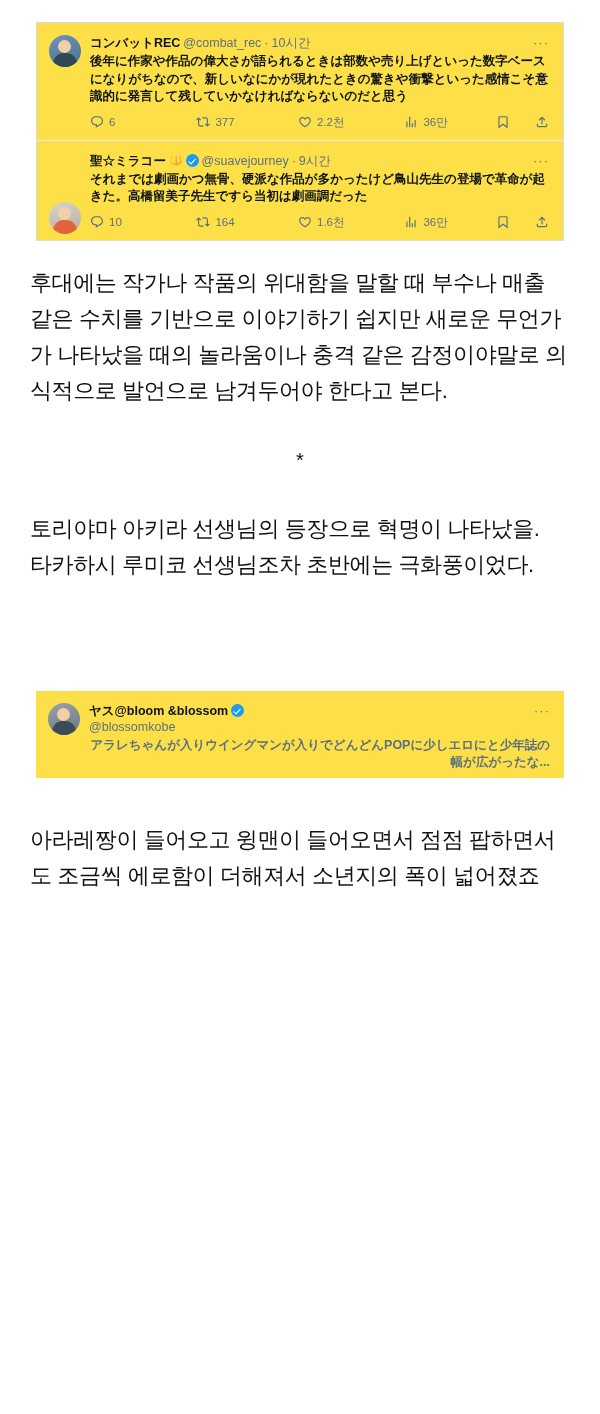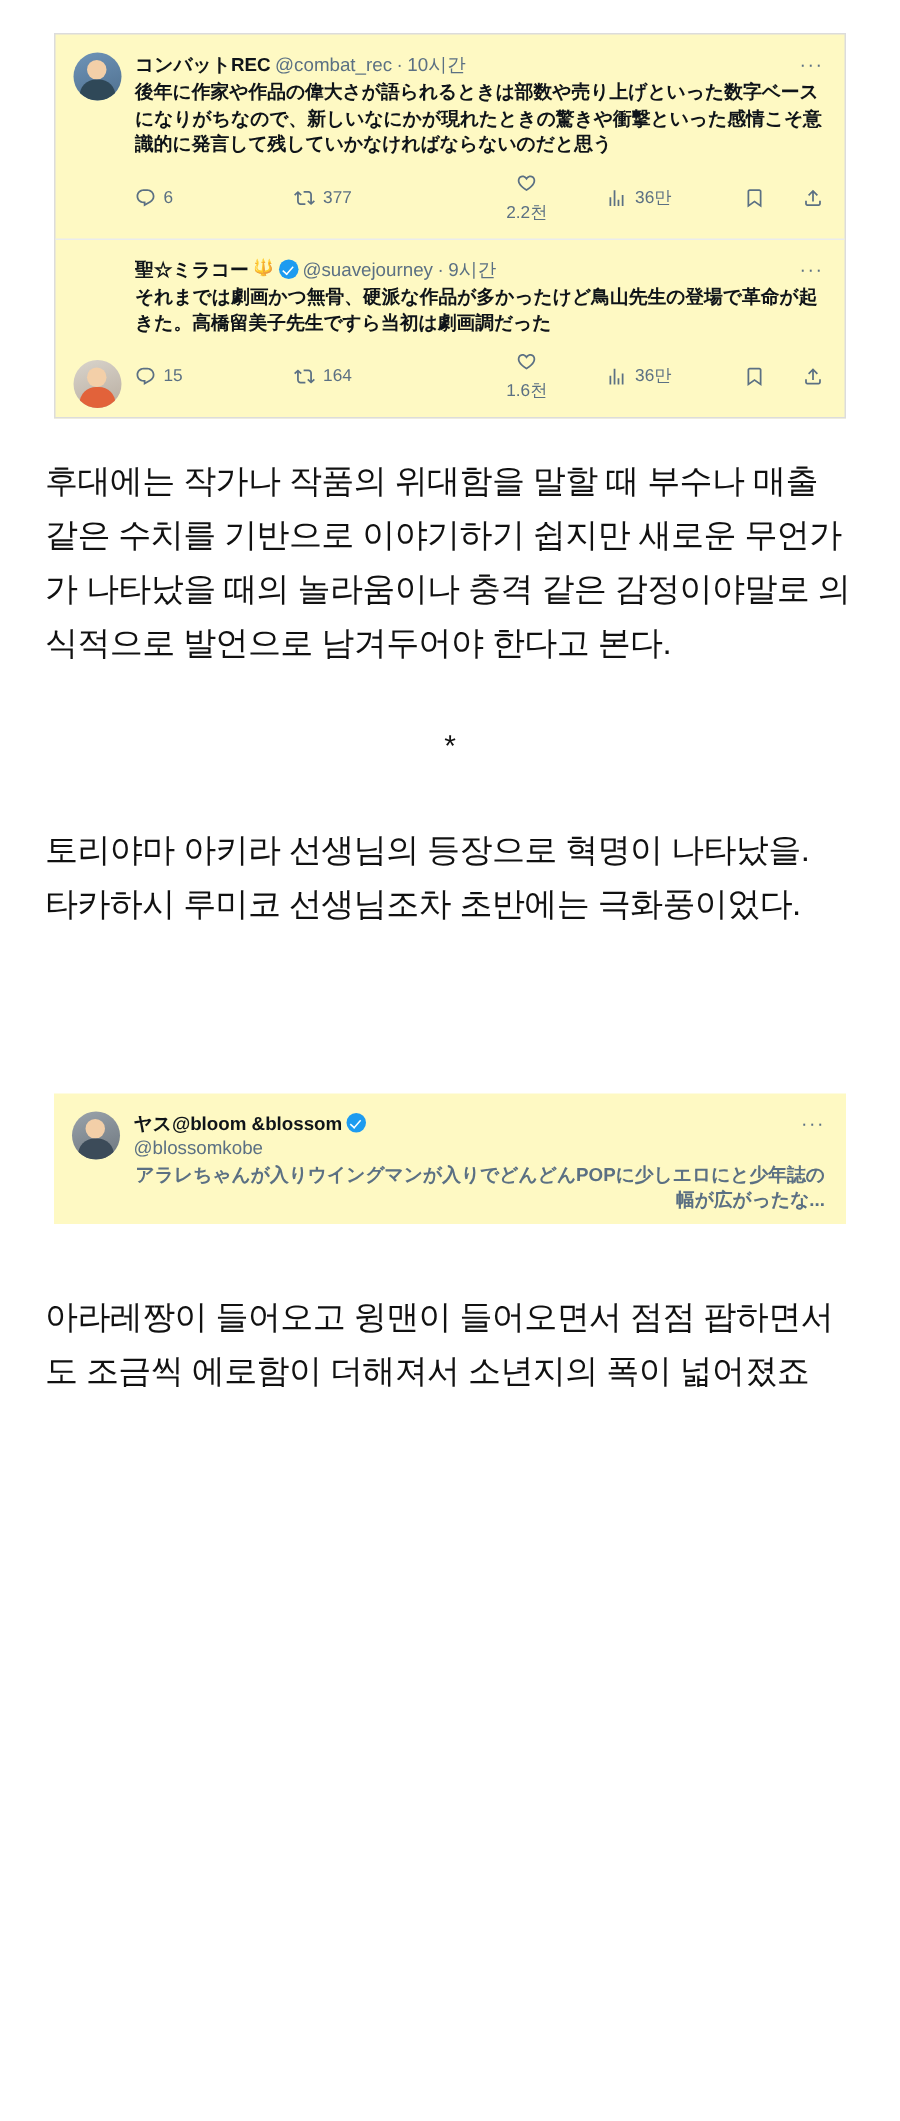--- a/index.html
+++ b/index.html
@@ -14,21 +14,21 @@
     color: #0f1419;
     width: 600px;
     min-height: 1414px;
     position: relative;
   }
 
   
   .tweet-embed {
     margin: 22px 36px 0 36px;
     border: 1px solid #dcdcdc;
-    background: #fef9c3;
+    background: #fde047;
   }
   .tweet {
     display: flex;
     padding: 12px 14px 6px 12px;
     gap: 9px;
   }
   .tweet + .tweet {
     border-top: 1px solid #eaeced;
     align-items: flex-end;
   }
@@ -127,21 +127,21 @@
     font-size: 11.5px;
   }
   .act {
     display: flex;
     align-items: center;
     gap: 5px;
     cursor: pointer;
   }
   .act.reply { width: 110px; }
   .act.retweet { width: 105px; }
-  .act.like { width: 110px; flex-direction: column; }
+  .act.like { width: 110px; }
   .act.views { width: 95px; }
   .act.bookmark { width: 40px; }
   .ico { width: 14px; height: 14px; display: inline-block; }
   .ico svg { display: block; }
   .spacer { flex: 1 1 auto; }
 
   
   .kr-block {
     margin: 24px 30px 0 30px;
     font-size: 22px;
@@ -248,21 +248,21 @@
         <span class="more-dots">···</span>
       </div>
       <div class="t-text">それまでは劇画かつ無骨、硬派な作品が多かったけど鳥山先生の登場で革命が起きた。高橋留美子先生ですら当初は劇画調だった</div>
       <div class="t-actions">
         <span class="act reply">
           <span class="ico">
             <svg viewBox="0 0 24 24" width="14" height="14">
                 <path fill="#5b7083" d="M1.751 10c0-4.42 3.584-8 8.005-8h4.366c4.49 0 8.129 3.64 8.129 8.13 0 2.96-1.607 5.68-4.196 7.11l-8.054 4.46v-3.69h-.067c-4.49.1-8.183-3.51-8.183-8.01zm8.005-6c-3.317 0-6.005 2.69-6.005 6 0 3.37 2.77 6.08 6.138 6.01l.351-.01h1.761v2.3l5.087-2.81c1.951-1.08 3.163-3.13 3.163-5.36 0-3.39-2.744-6.13-6.129-6.13H9.756z"></path>
               </svg>
           </span>
-          <span>15</span>
+          <span>10</span>
         </span>
         <span class="act retweet">
           <span class="ico">
             <svg viewBox="0 0 24 24" width="14" height="14">
                 <path fill="#5b7083" d="M4.5 3.88l4.432 4.14-1.364 1.46L5.5 7.55V16c0 1.1.896 2 2 2H13v2H7.5c-2.209 0-4-1.79-4-4V7.55L1.432 9.48.068 8.02 4.5 3.88zM16.5 6H11V4h5.5c2.209 0 4 1.79 4 4v8.45l2.068-1.93 1.364 1.46-4.432 4.14-4.432-4.14 1.364-1.46 2.068 1.93V8c0-1.1-.896-2-2-2z"></path>
               </svg>
           </span>
           <span>164</span>
         </span>
         <span class="act like">

